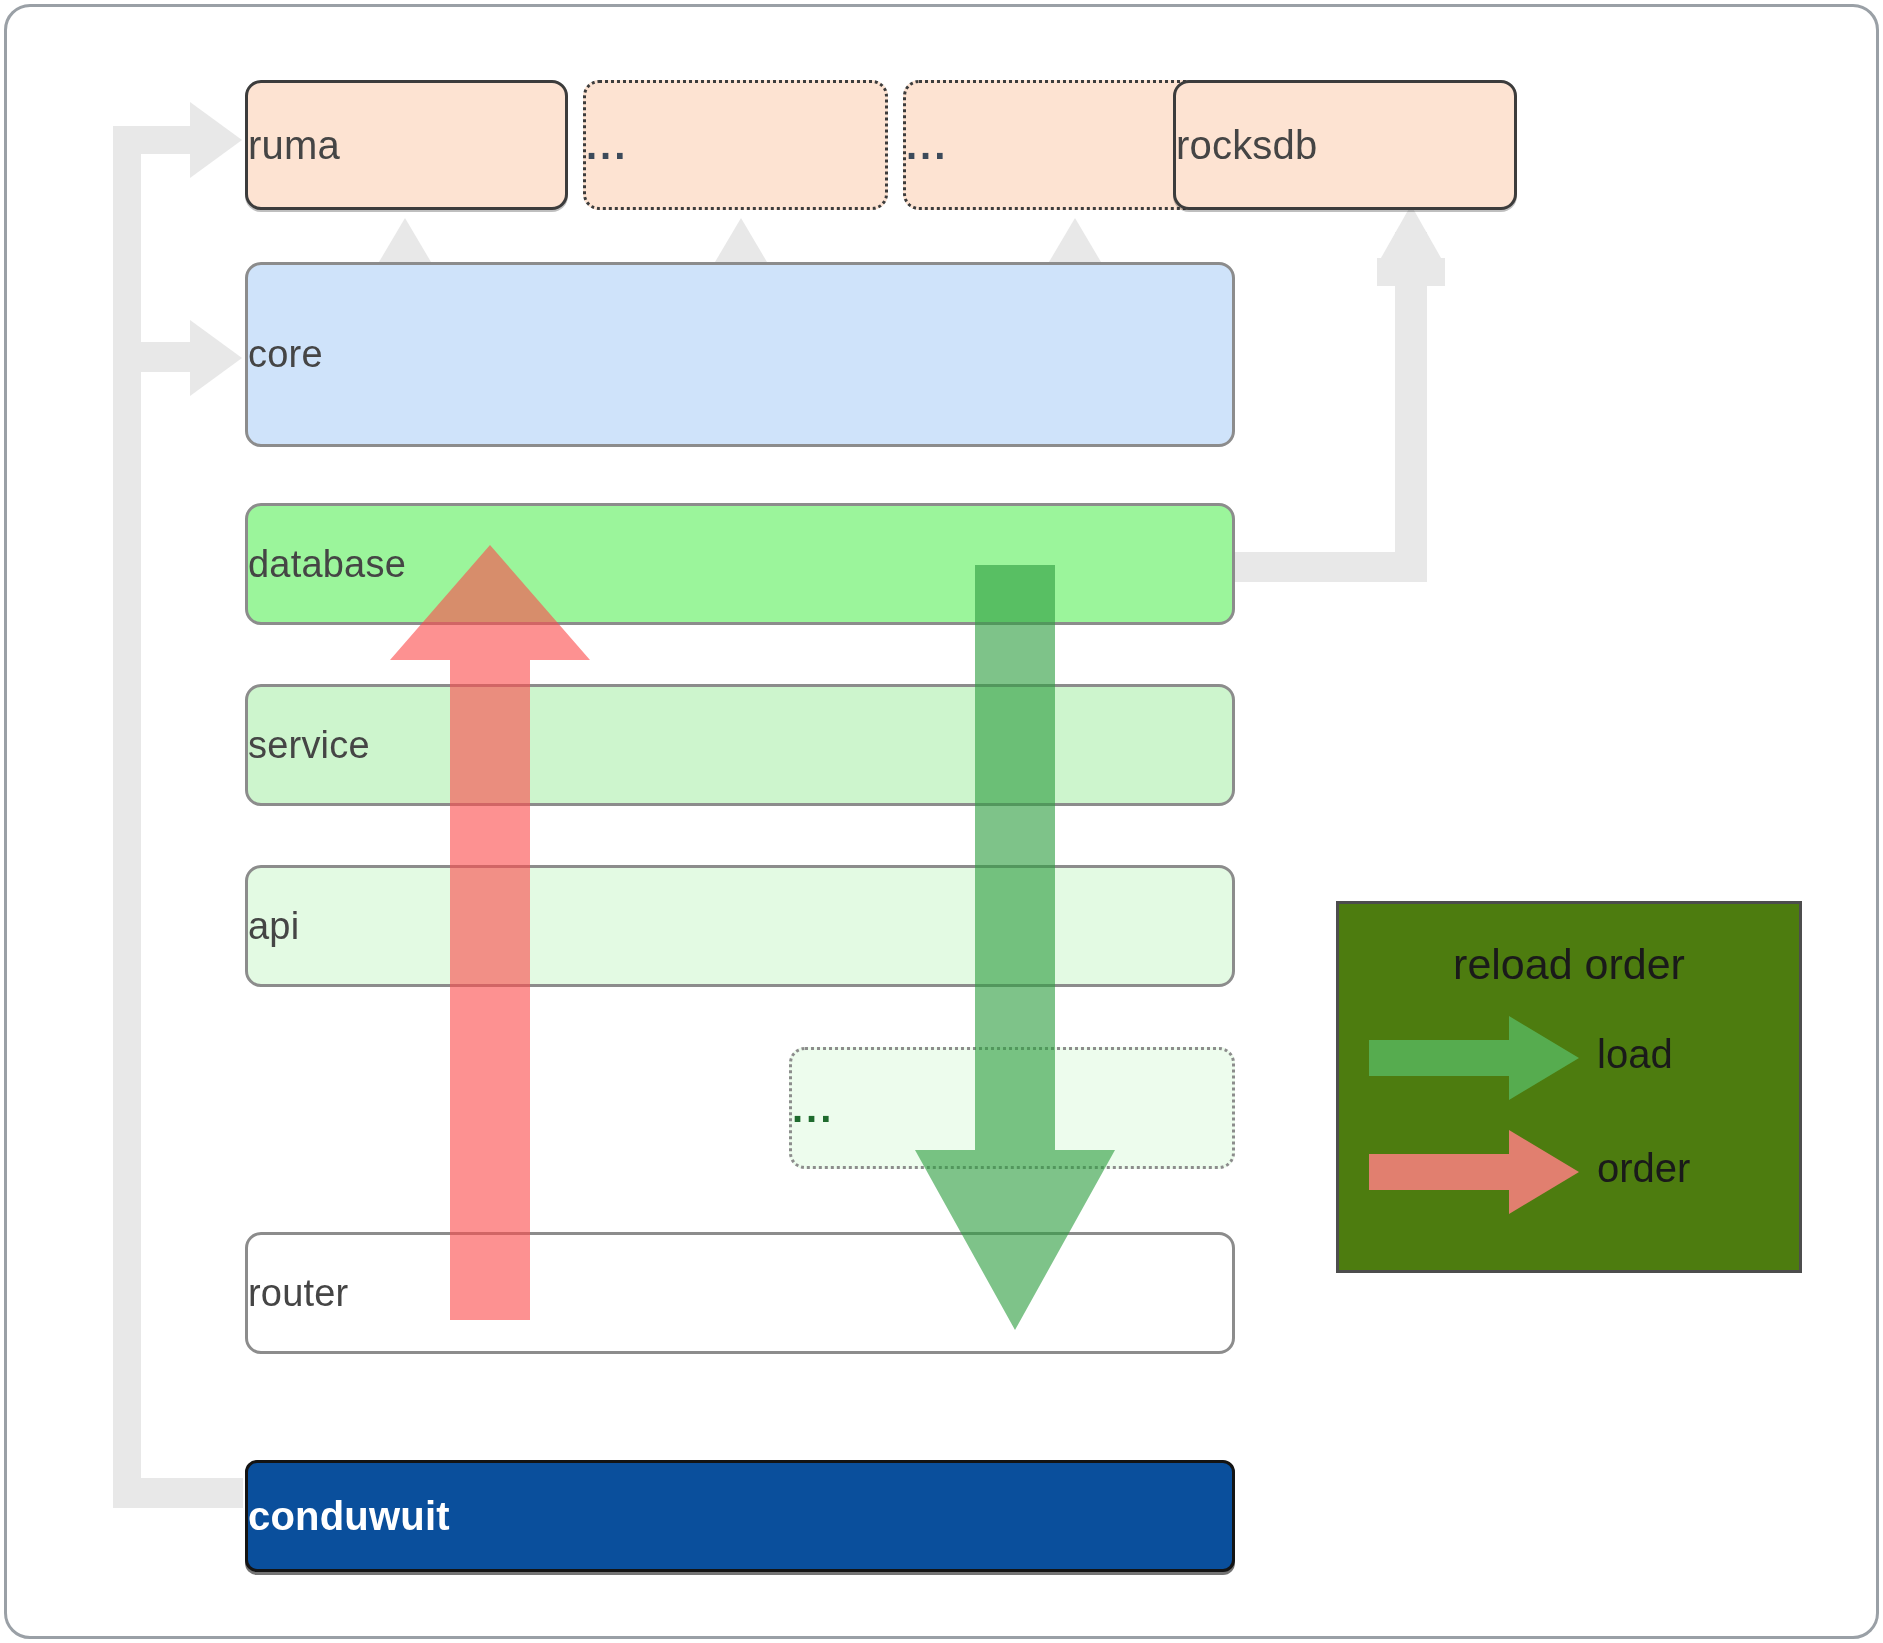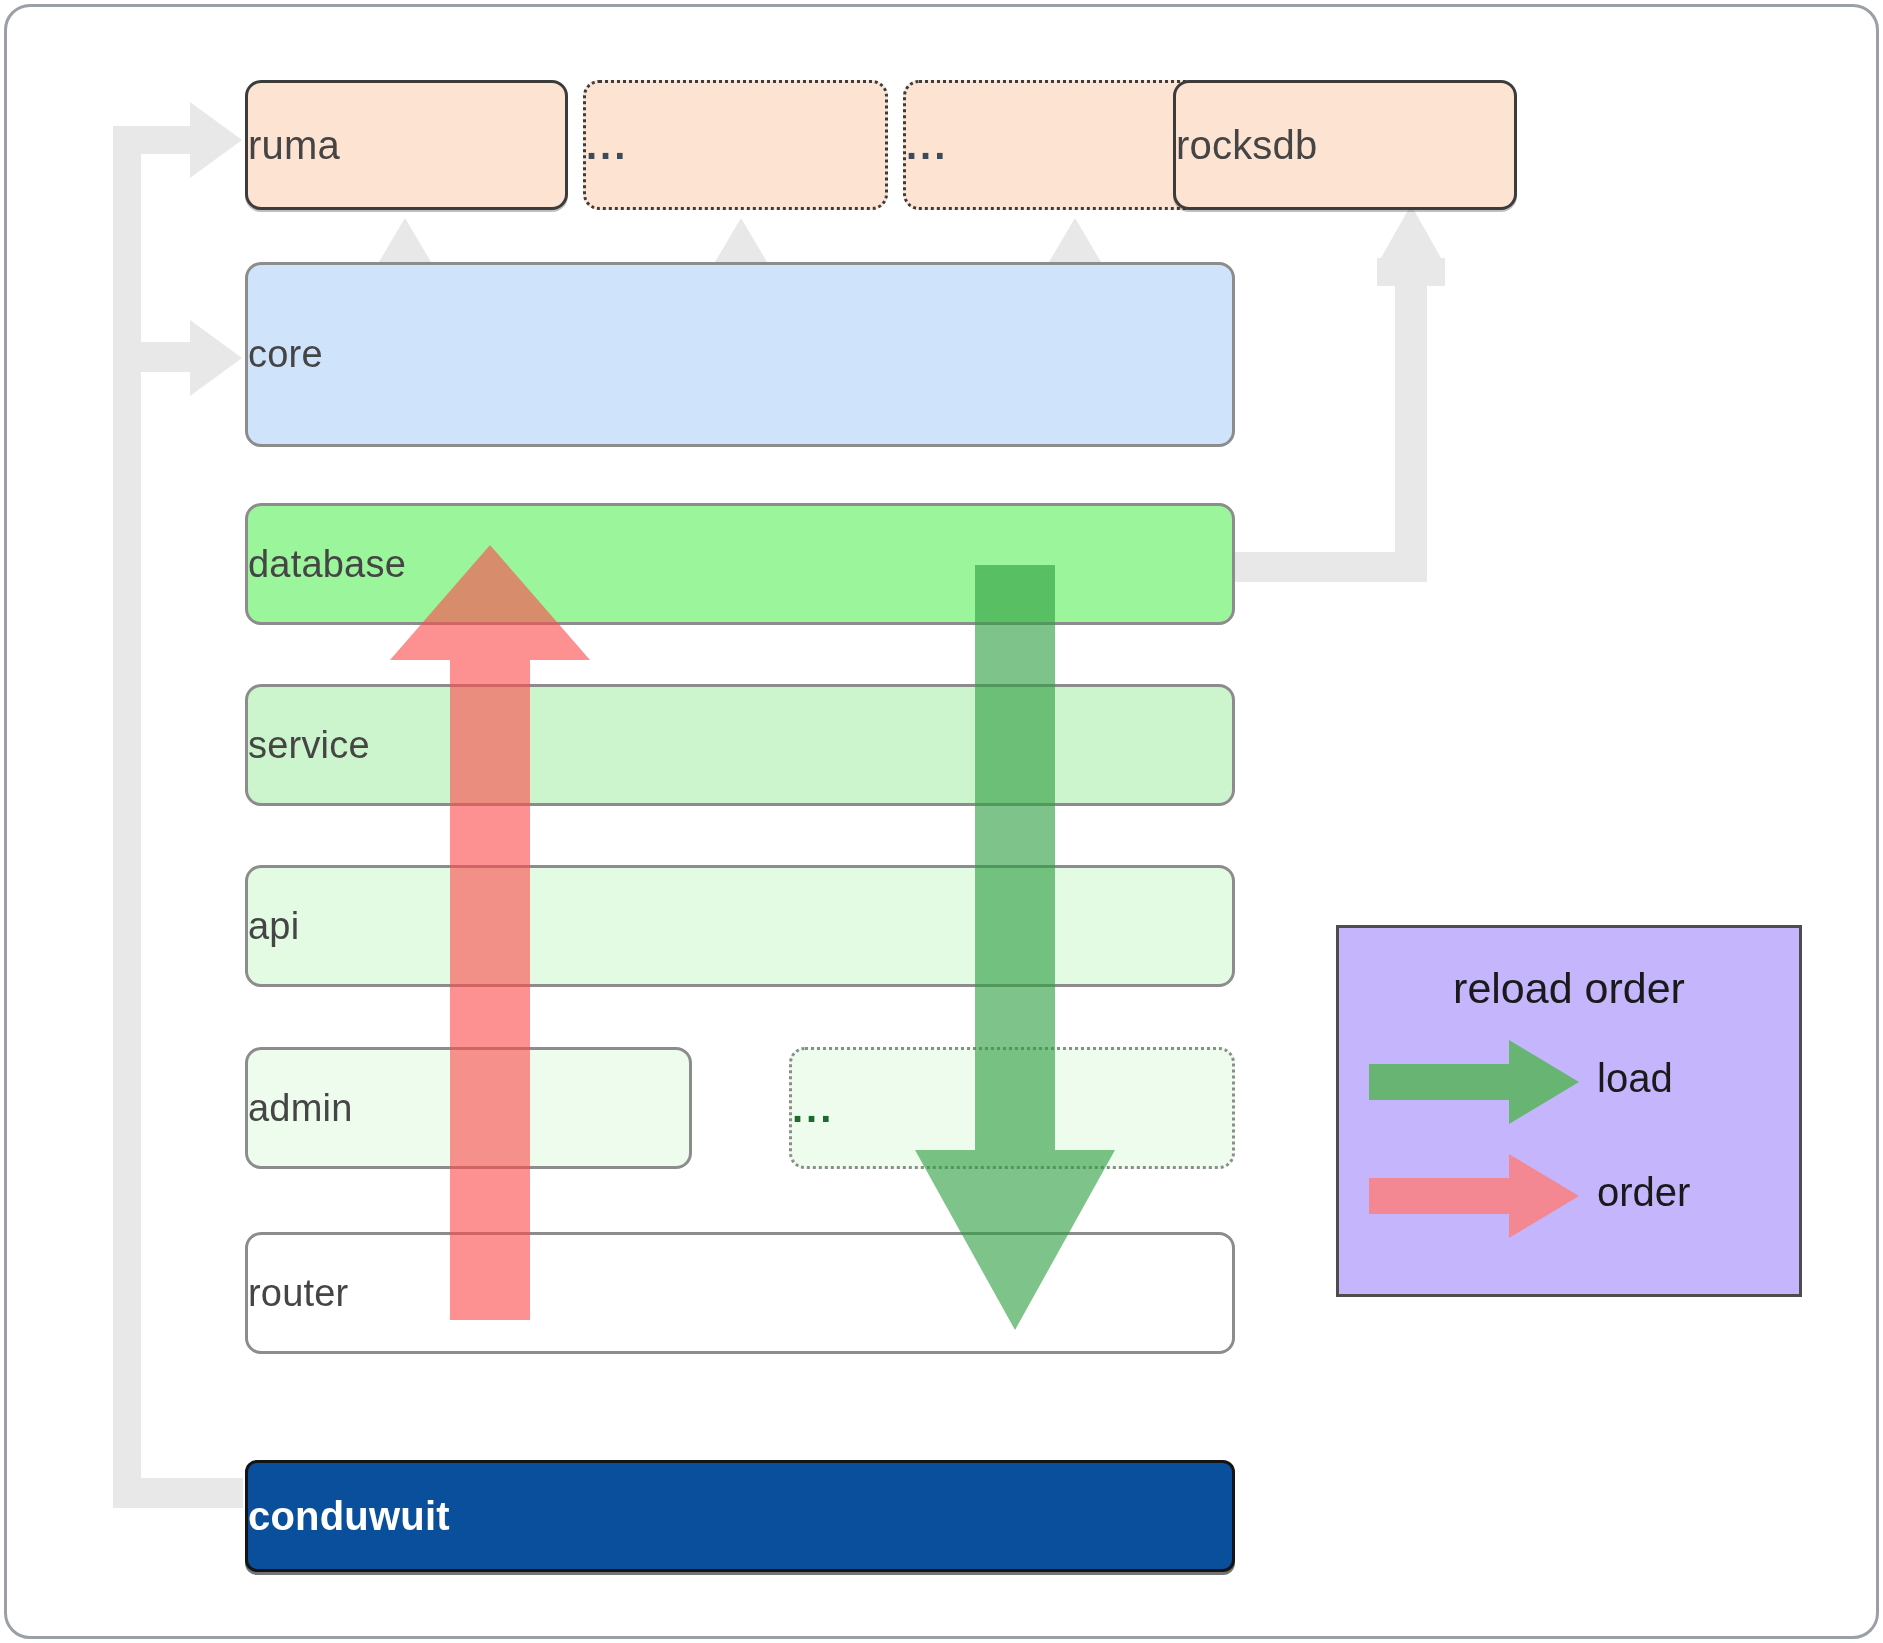--- a/index.html
+++ b/index.html
@@ -52,23 +52,23 @@
   
   .stackbox{
     left:245px;width:990px;
     border:3px solid #8c8c8c;
     border-radius:16px;
   }
   .dotted-gray{border:3px dotted #8c8c8c;}
   
   #legend{
     position:absolute;
-    left:1336px;top:925px;
+    left:1336px;top:901px;
     width:466px;height:372px;
-    background:#c4b5fd;
+    background:#4d7c0f;
     border:3px solid #4d4d4d;
     box-sizing:border-box;
     z-index:20;
   }
   #legend-title{
     position:absolute;left:0;top:36px;width:100%;
     text-align:center;font-size:43px;color:#1a1a1a;
   }
   .legend-label{
     position:absolute;font-size:40px;color:#1a1a1a;
@@ -145,23 +145,20 @@
   </div>
 
   <div class="box stackbox" style="top:684px;height:122px;background:#cdf5cd;">
     <span>service</span>
   </div>
 
   <div class="box stackbox" style="top:865px;height:122px;background:#e3fae3;">
     <span>api</span>
   </div>
 
-  <div class="box stackbox" style="top:1047px;left:245px;width:447px;height:122px;background:#edfced;">
-    <span>admin</span>
-  </div>
 
   <div class="box stackbox dotted-gray" style="top:1047px;left:789px;width:446px;height:122px;background:#edfced;">
     <span class="ellipsis" style="color:#1f6b2e;">...</span>
   </div>
 
   <div class="box stackbox" style="top:1232px;height:122px;background:#ffffff;">
     <span>router</span>
   </div>
 
   <div class="box" style="left:245px;top:1460px;width:990px;height:112px;background:#0a4f9c;

